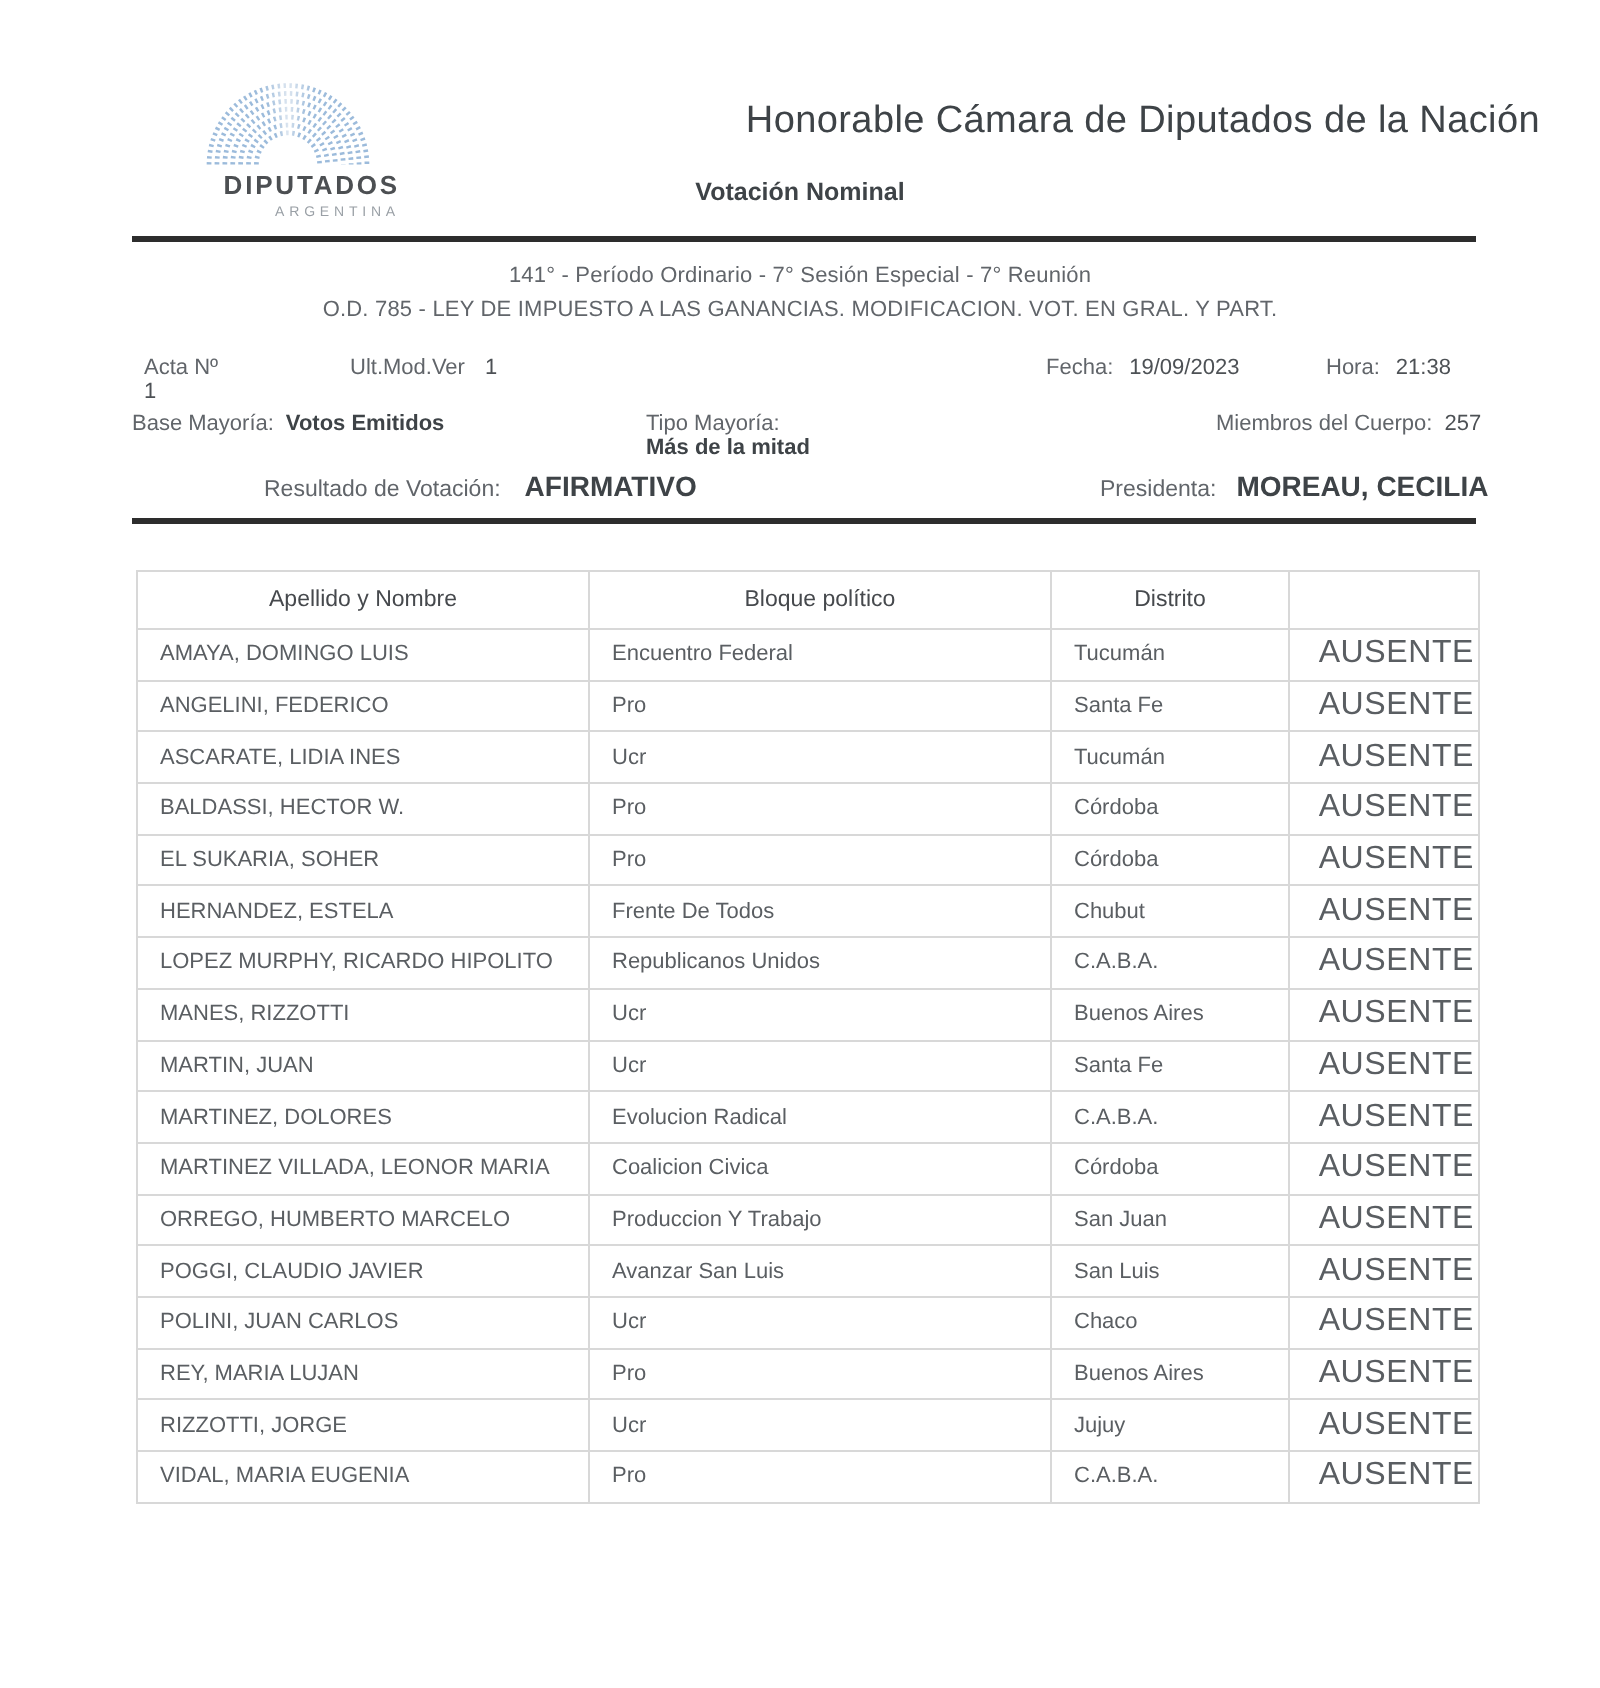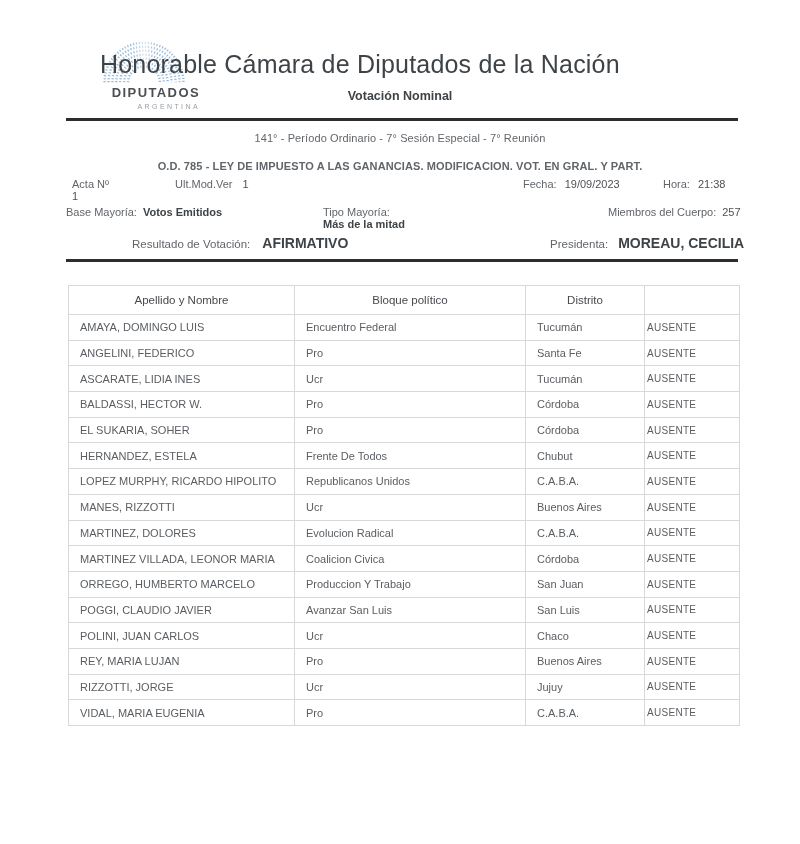--- a/index.html
+++ b/index.html
@@ -32,39 +32,39 @@
   .logo-name{
     font-size:13px;font-weight:bold;color:var(--logo-text);
     letter-spacing:1.4px;line-height:14px;margin-top:2px;
   }
   .logo-sub{
     font-size:7px;color:var(--logo-subtext);
     letter-spacing:2.4px;line-height:9px;margin-top:2px;
   }
   .doc-title{
     position:absolute;left:100px;right:30px;top:50px;
-    text-align:left;
-    font-size:25px;font-weight:400;color:var(--title-text);
+    text-align:right;
+    font-size:19px;font-weight:400;color:var(--title-text);
     letter-spacing:.2px;
   }
   .doc-subtitle{
     position:absolute;left:0;right:0;top:89px;
     text-align:center;
     font-size:12.5px;font-weight:bold;color:var(--title-text);
   }
   .rule{position:absolute;left:66px;width:672px;height:3px;background:var(--rule);}
   .rule-1{top:118px;}
   .rule-2{top:259px;}
   
   .session-line{
     position:absolute;left:0;right:0;text-align:center;
     font-size:11px;color:var(--label);letter-spacing:.1px;
   }
   .session-1{top:132px;}
-  .session-2{top:160px;font-weight:bold;}
+  .session-2{top:149px;}
   
   .meta-item{
     position:absolute;display:flex;align-items:baseline;
     font-size:11px;color:var(--label);white-space:nowrap;
   }
   .meta-item .val{margin-left:6px;color:#4d5155;}
   .meta-item .val.bold{font-weight:bold;color:var(--title-text);}
   .meta-item .val.big{font-size:14px;font-weight:bold;color:var(--title-text);}
   .meta-item .lbl.mid{font-size:11.5px;}
   .row1{top:178px;} .row2{top:206px;} .row3{top:235px;}
@@ -86,21 +86,21 @@
   }
   .vote-table th{
     height:29px;font-size:11.5px;color:#46494d;
     text-align:center;padding:0 4px;
   }
   .vote-table td{
     height:25.7px;font-size:11px;color:var(--text);
     padding:0 11px;text-align:left;
   }
   .vote-table td.vote{
-    text-align:left;padding:0 2px;font-size:10px;letter-spacing:.3px;
+    text-align:right;padding:0 2px;font-size:16px;letter-spacing:.3px;
   }
 </style>
 </head>
 <body>
 
 <div class="page">
 
   <div class="logo">
     <svg width="88" height="50" viewBox="0 0 100 57" aria-hidden="true">
       <defs>
@@ -233,20 +233,26 @@
       <td>C.A.B.A.</td>
       <td class="vote">AUSENTE</td>
     </tr>
         <tr>
       <td>MANES, RIZZOTTI</td>
       <td>Ucr</td>
       <td>Buenos Aires</td>
       <td class="vote">AUSENTE</td>
     </tr>
         <tr>
+      <td>MARTIN, JUAN</td>
+      <td>Ucr</td>
+      <td>Santa Fe</td>
+      <td class="vote">AUSENTE</td>
+    </tr>
+        <tr>
       <td>MARTINEZ, DOLORES</td>
       <td>Evolucion Radical</td>
       <td>C.A.B.A.</td>
       <td class="vote">AUSENTE</td>
     </tr>
         <tr>
       <td>MARTINEZ VILLADA, LEONOR MARIA</td>
       <td>Coalicion Civica</td>
       <td>Córdoba</td>
       <td class="vote">AUSENTE</td>

